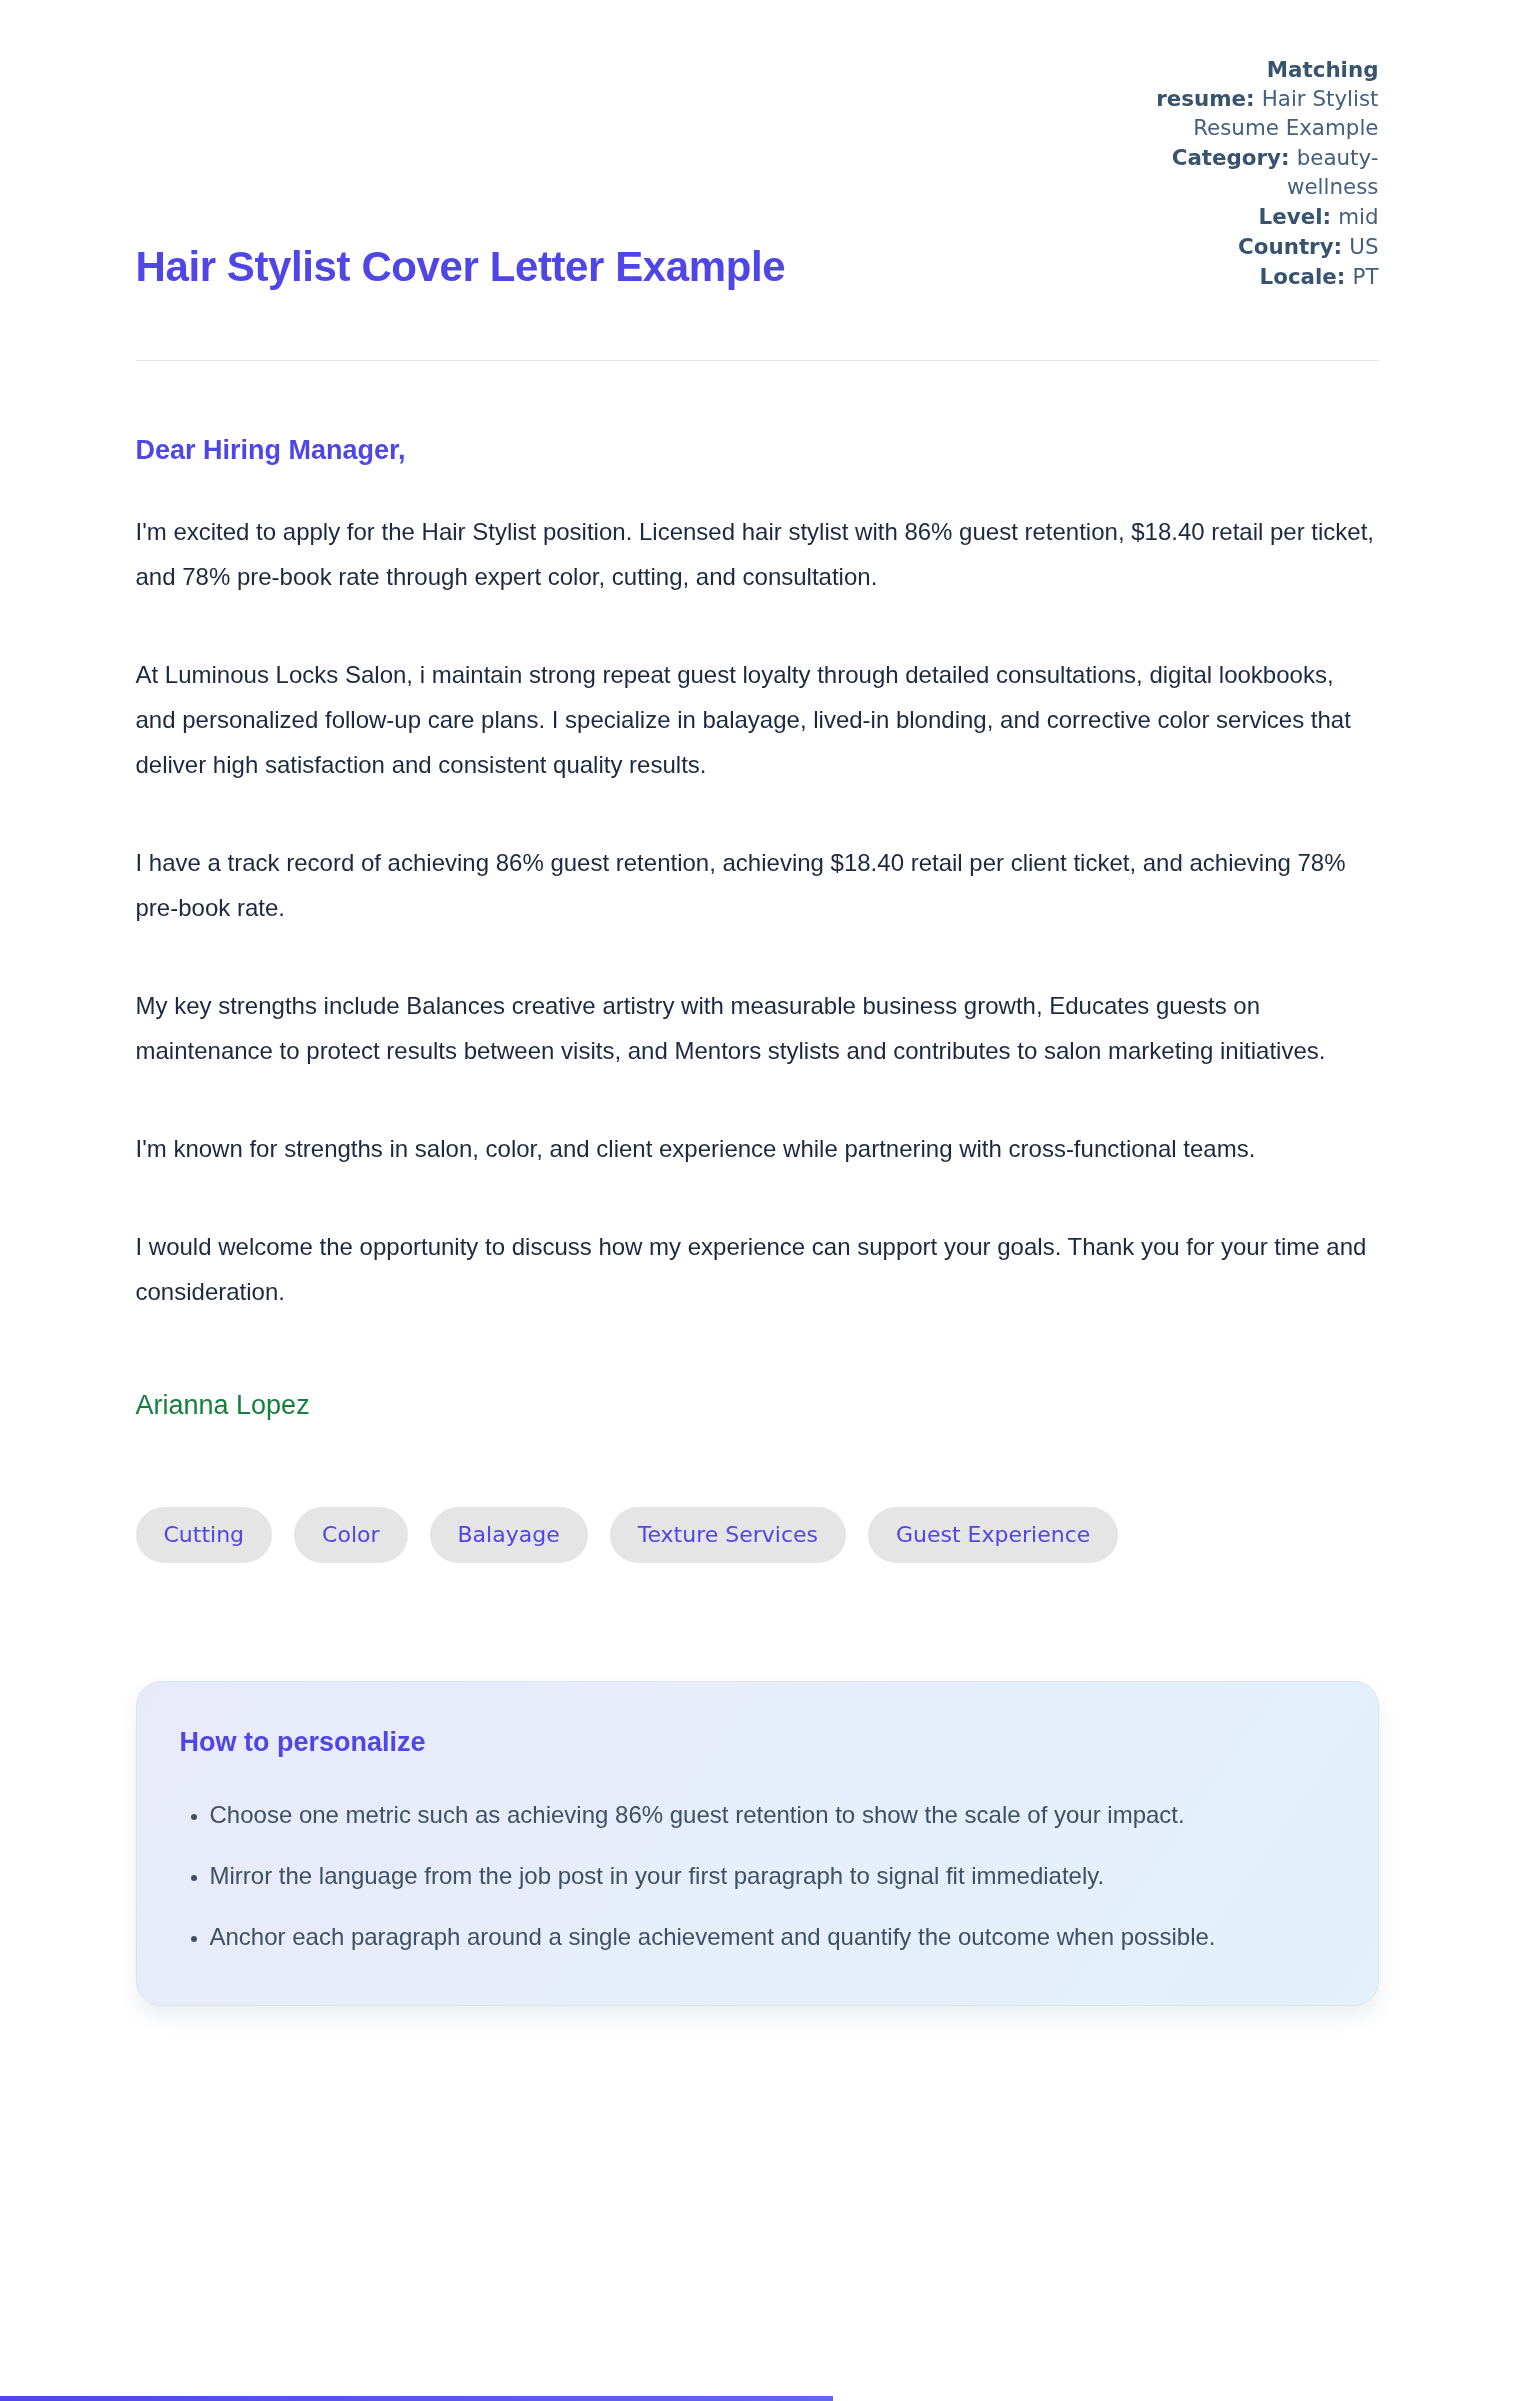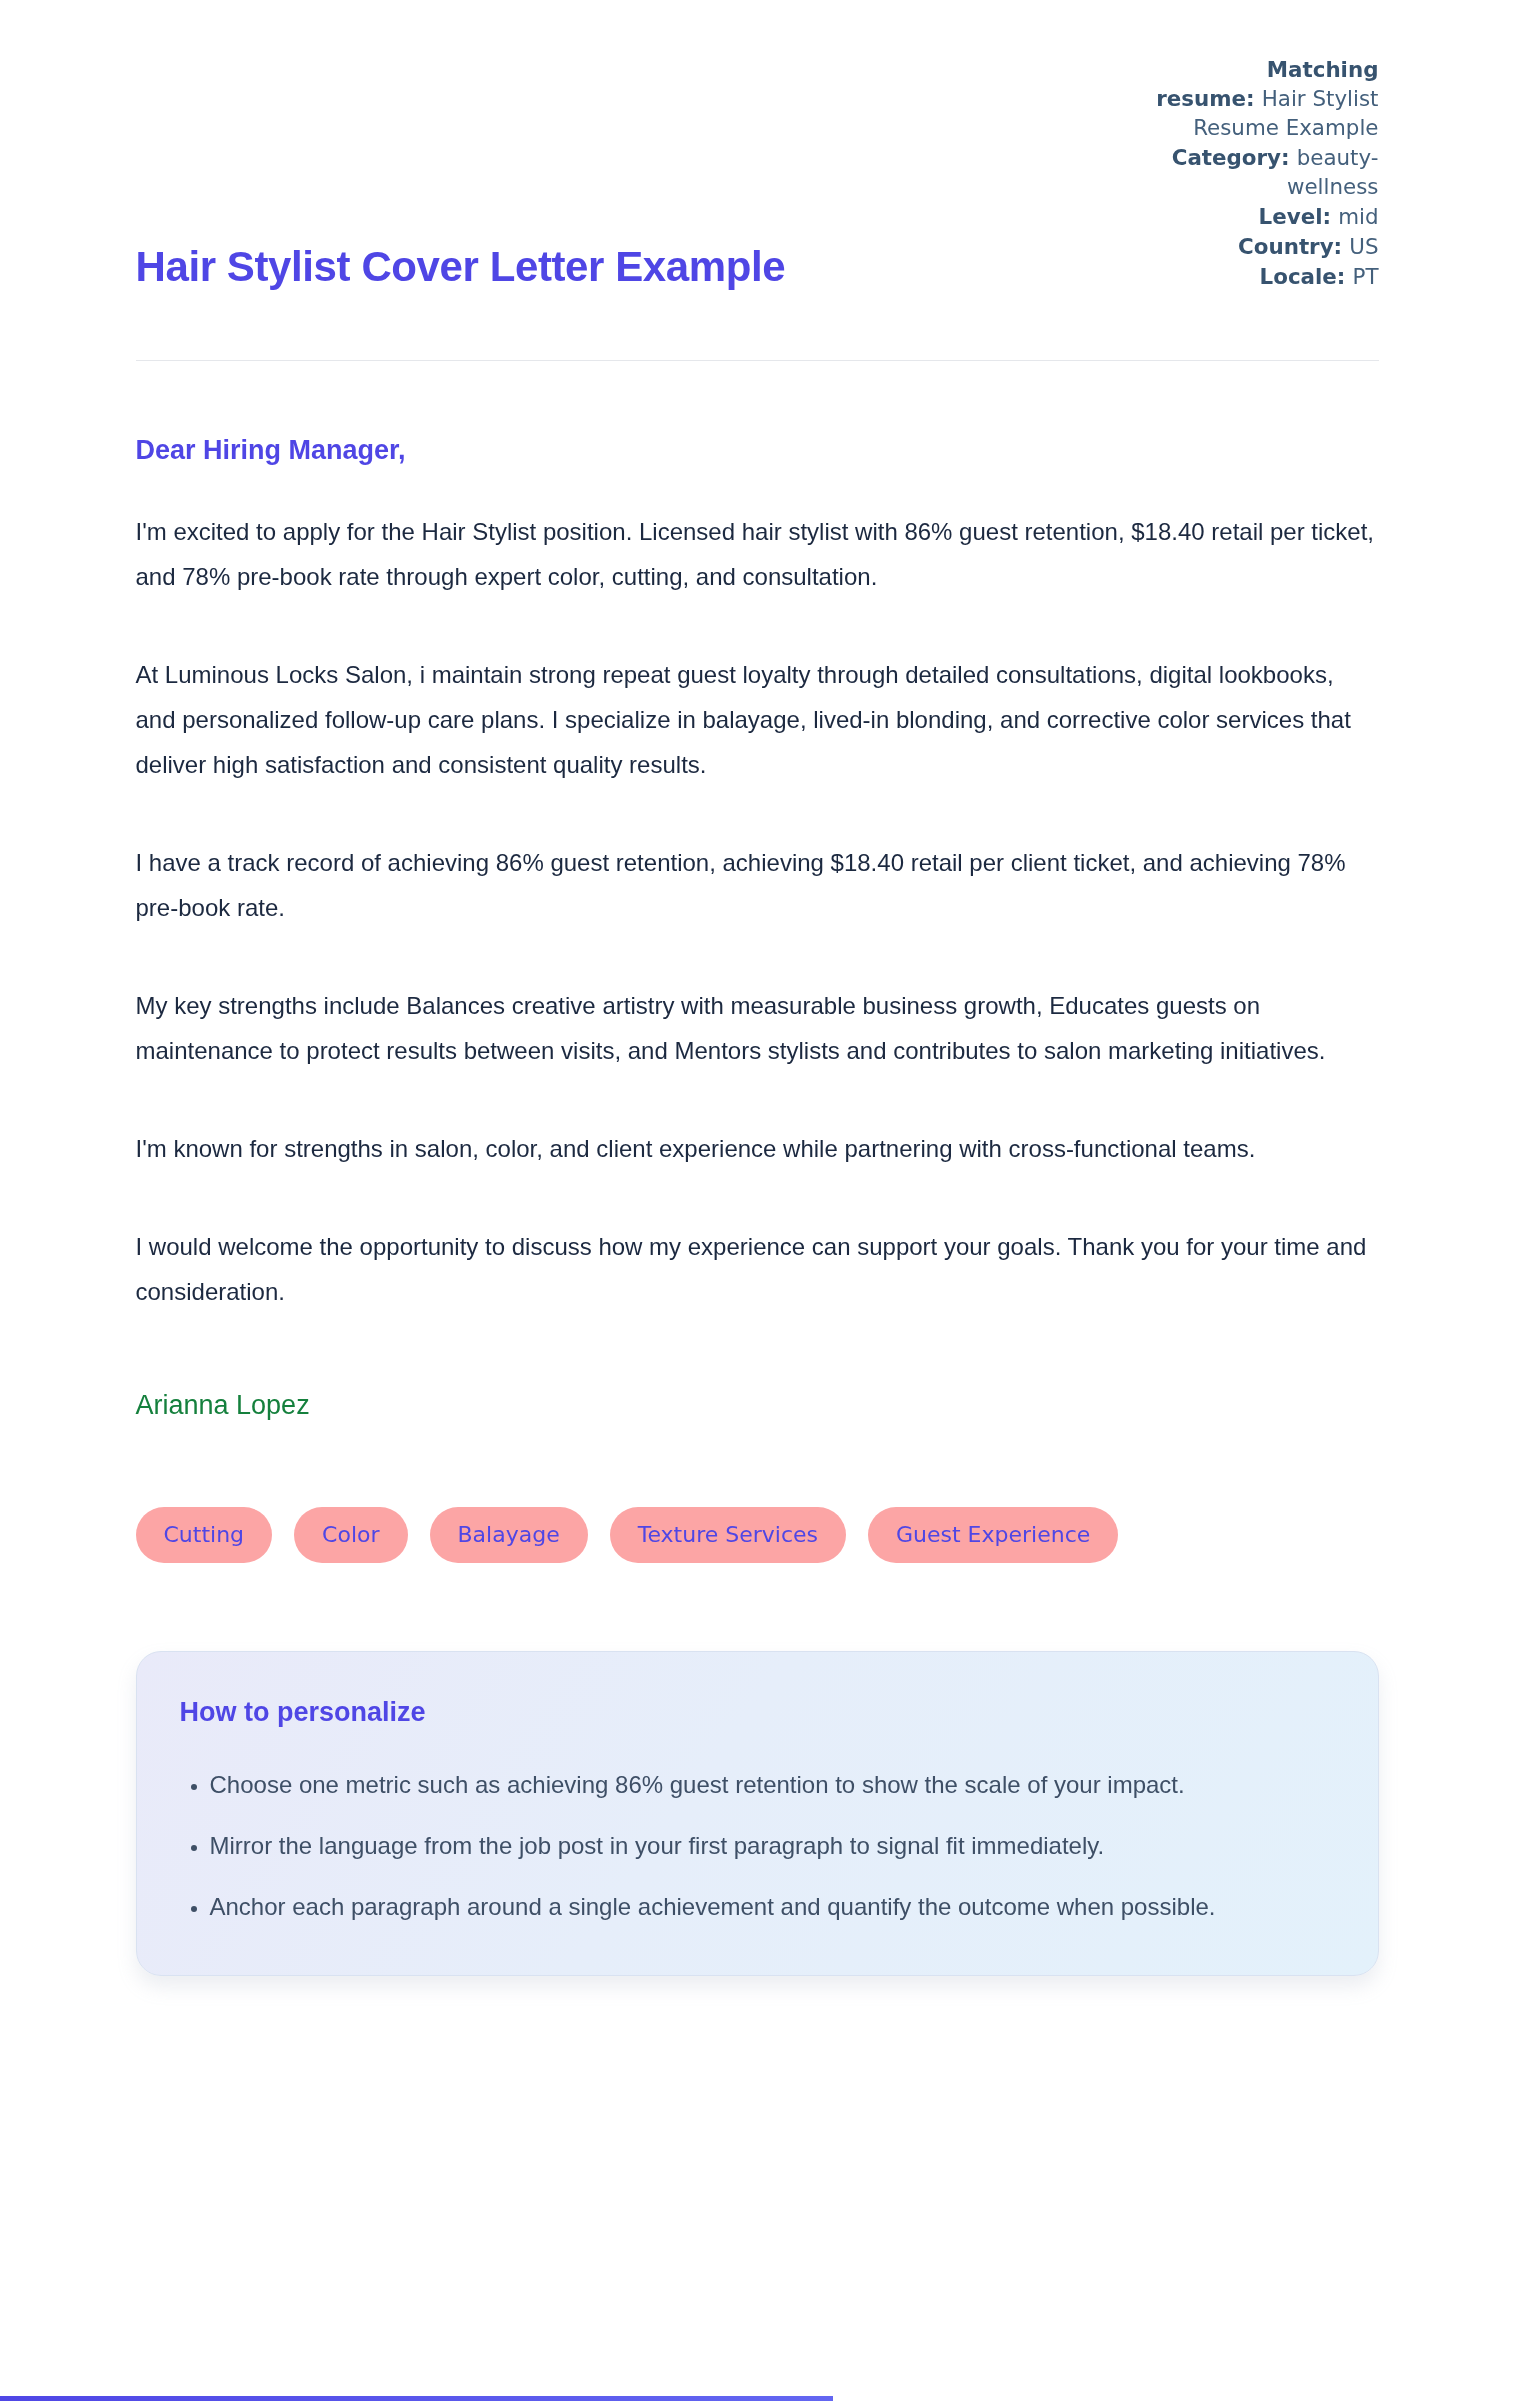--- a/index.html
+++ b/index.html
@@ -79,31 +79,31 @@
   }
   .signature-role {
     margin-top: 18px;
     font-size: 25px;
     color: #475569;
   }
   
   .tags { margin-top: 86px; display: flex; gap: 22px; flex-wrap: wrap; }
   .tag-pill {
     display: inline-block;
-    background: #fca5a5;
+    background: #e5e5e5;
     color: #4f46e5;
     font-family: "DejaVu Sans", sans-serif;
     font-size: 22px;
     line-height: 1;
     padding: 17px 28px;
     border-radius: 8906px;
   }
   
   .personalize-card {
-    margin-top: 88px;
+    margin-top: 118px;
     border-radius: 25px;
     border: 0.9px solid #d9e2f1;
     background: linear-gradient(125deg, #e9eaf9 0%, #e6eefa 45%, #e3f1fb 100%);
     padding: 45px 43px 46px 43px;
     box-shadow: 0 10.7px 19.6px rgba(148, 163, 184, 0.18);
   }
   .personalize-title {
     font-size: 27px;
     font-weight: bold;
     color: #4f46e5;

